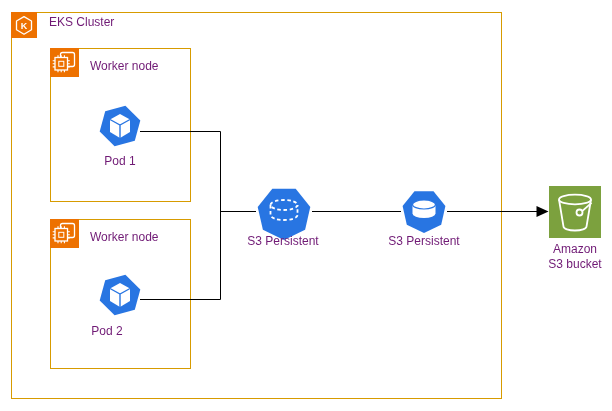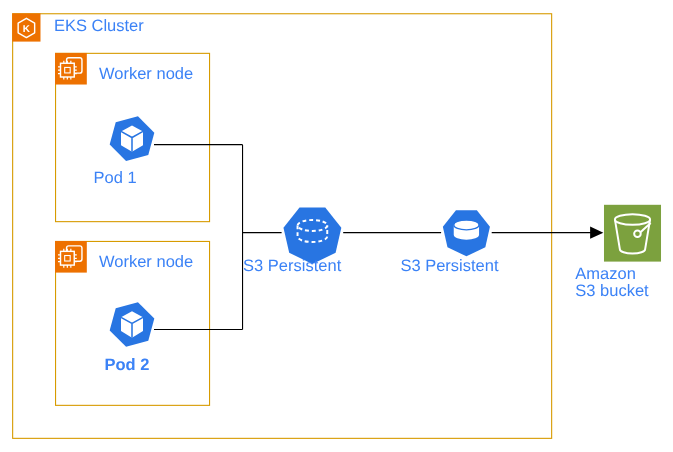--- a/index.html
+++ b/index.html
@@ -2,22 +2,22 @@
 <html><head>
 <meta charset="utf-8">
 <style>
   html,body{margin:0;padding:0;background:#ffffff;}
   #diagram{
     position:relative;width:612px;height:411px;background:#ffffff;
     font-family:"Liberation Sans",sans-serif;overflow:hidden;
   }
   .box{position:absolute;box-sizing:border-box;border:1px solid #D79B00;background:transparent;}
   .icon{position:absolute;line-height:0;}
-  .label{position:absolute;font-size:15px;color:#3b82f6;white-space:nowrap;}
-  .label.centered{text-align:left;white-space:normal;line-height:15px;}
+  .label{position:absolute;font-size:12px;color:#701a75;white-space:nowrap;}
+  .label.centered{text-align:center;white-space:normal;line-height:15px;}
   .label .line{display:block;}
   svg{display:block;}
   #connectors{position:absolute;left:0;top:0;pointer-events:none;}
 </style>
 </head>
 <body>
 
 <div id="diagram">
 
   <div class="box" style="left:11px;top:12px;width:491px;height:387px;"></div>
@@ -70,21 +70,21 @@
   </div>
   <div class="label" style="left:90px;top:230px;">Worker node</div>
 
   <div class="icon" style="left:97px;top:272px;">
     <svg width="46" height="46" viewBox="0 0 46 46">
       <polygon points="28.4,2.7 8.2,8.2 2.7,28.4 17.6,43.3 37.8,37.8 43.3,17.6" fill="#2875E2"></polygon>
       <polygon points="23,11 33,16.5 33,29 23,35 13,29 13,16.5" fill="#ffffff"></polygon>
       <path d="M13,16.5 L23,22 L33,16.5 M23,22 V35" fill="none" stroke="#2875E2" stroke-width="1.4"></path>
     </svg>
   </div>
-  <div class="label centered" style="left:95px;top:324px;width:70px;font-weight:bold;">Pod 2</div>
+  <div class="label centered" style="left:72px;top:324px;width:70px;">Pod 2</div>
 
   <div class="icon" style="left:255px;top:184px;">
     <svg width="58" height="58" viewBox="0 0 58 58">
       <polygon points="29,56 50.1,45.8 55.3,23 40.7,4.7 17.3,4.7 2.7,23 7.9,45.8" fill="#2875E2"></polygon>
       <ellipse cx="29" cy="21" rx="13.5" ry="5" fill="none" stroke="#ffffff" stroke-width="1.8" stroke-dasharray="3.5,2.6"></ellipse>
       <path d="M15.5,21 V31 a13.5,5 0 0 0 27,0 V21" fill="none" stroke="#ffffff" stroke-width="1.8" stroke-dasharray="3.5,2.6"></path>
     </svg>
   </div>
   <div class="label centered" style="left:221px;top:234px;width:124px;">
     <span class="line">S3 Persistent</span>

